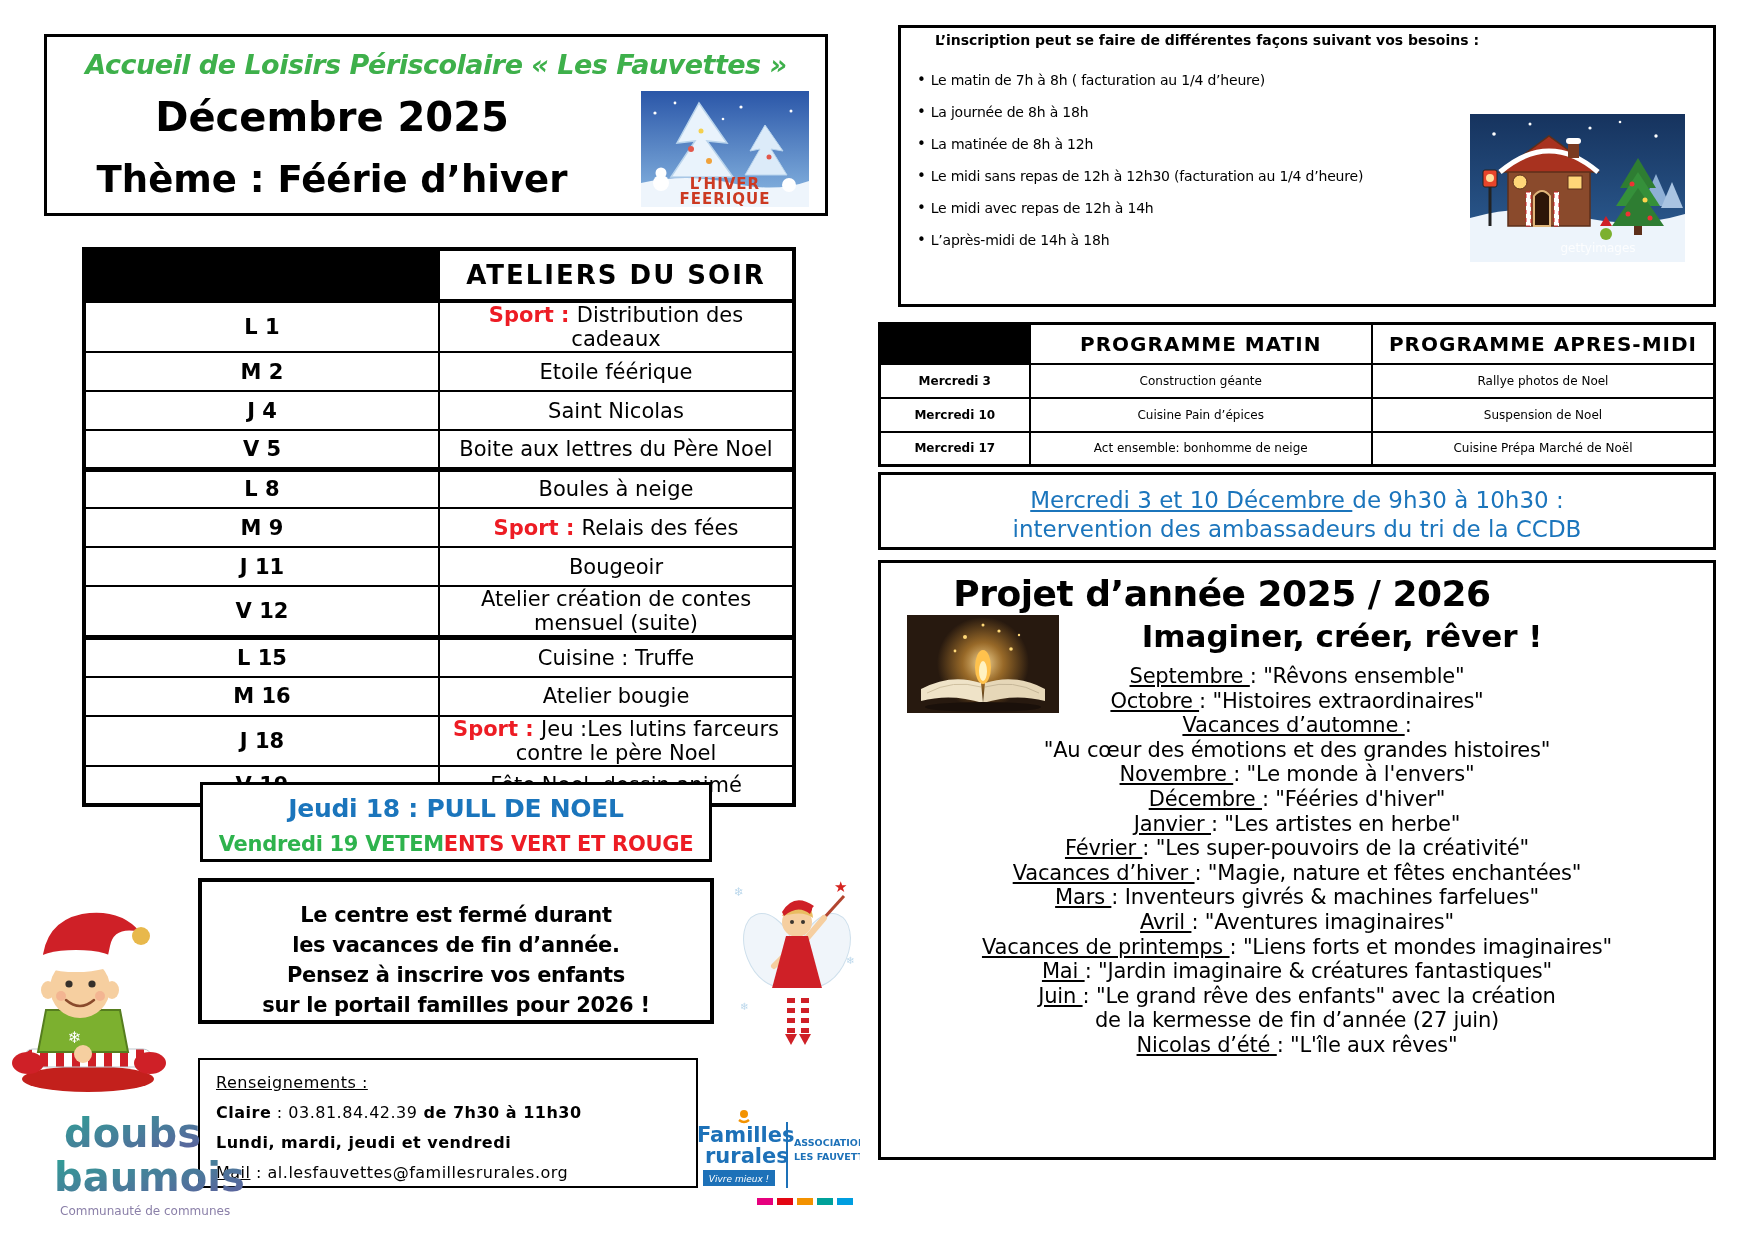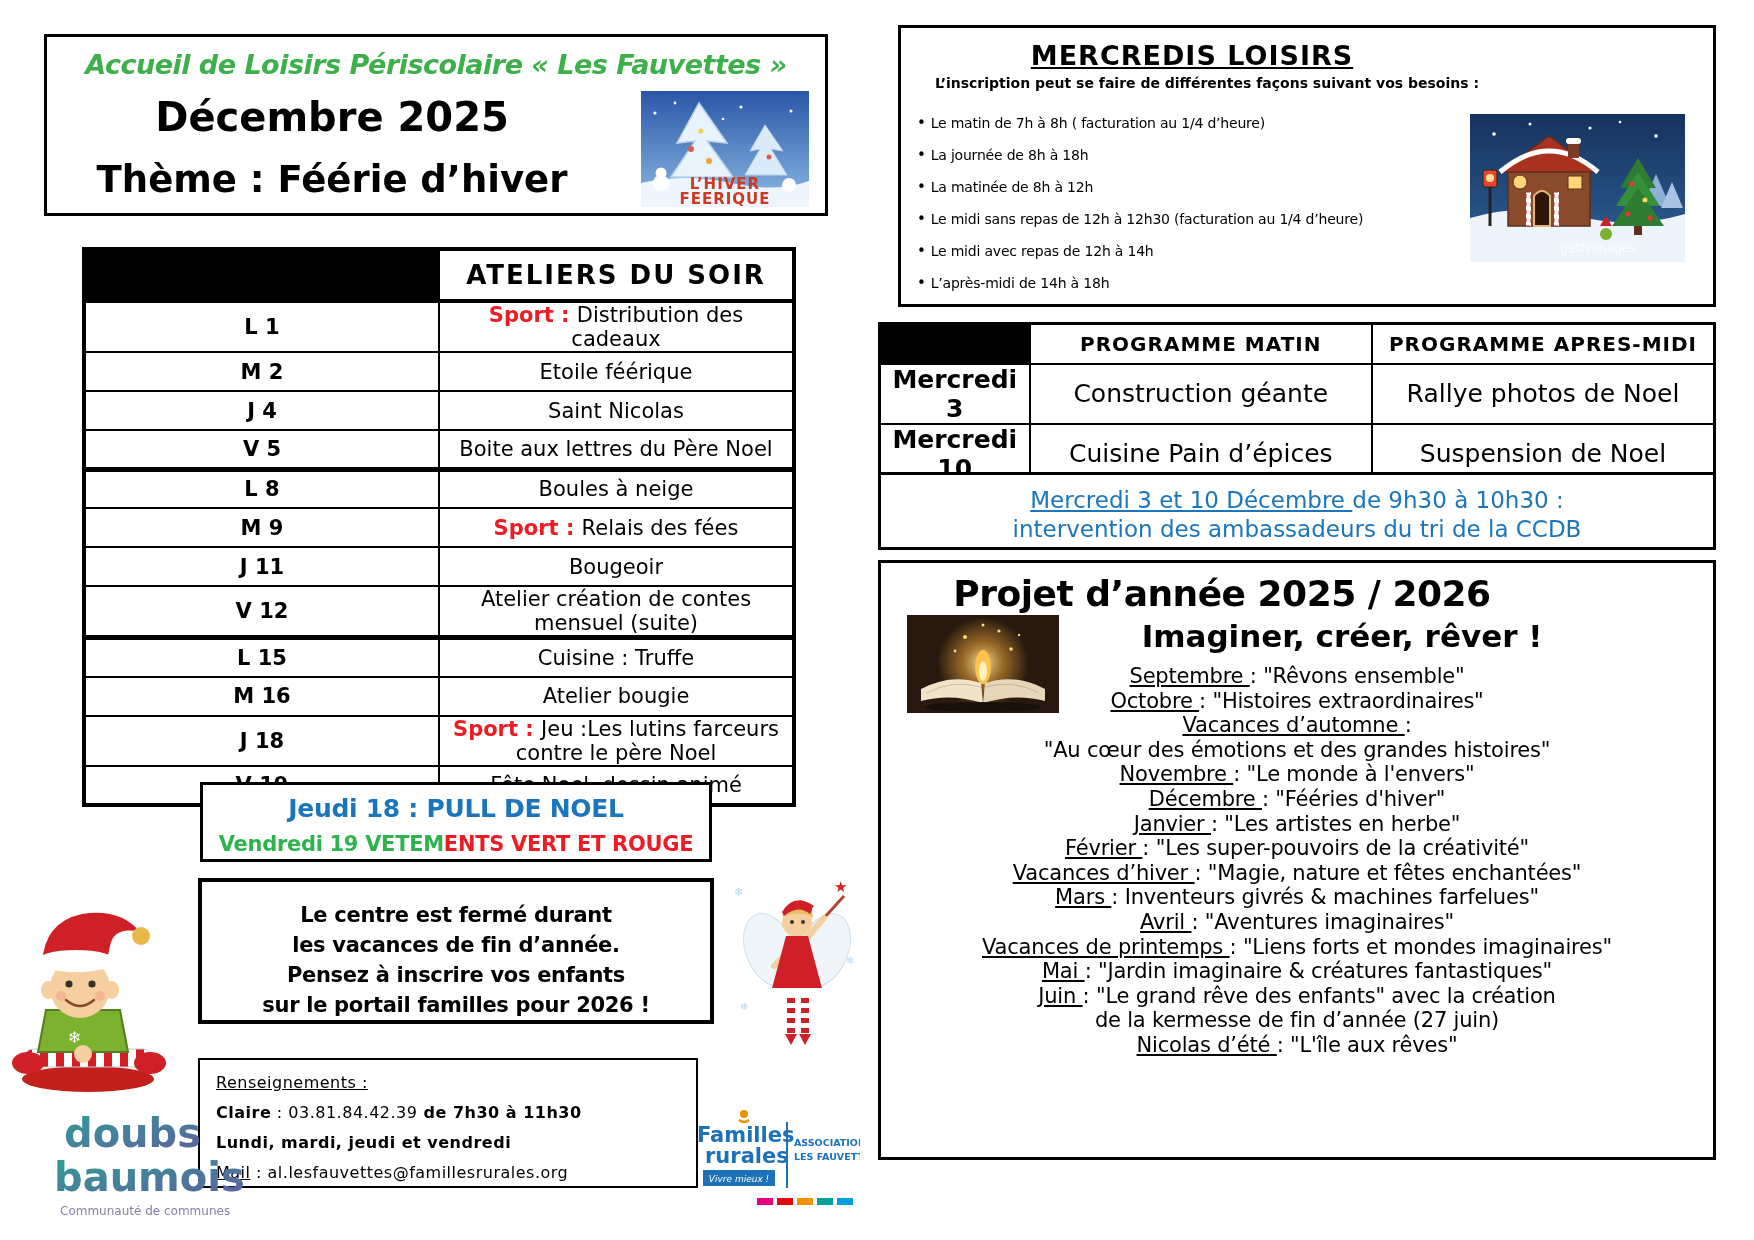--- a/index.html
+++ b/index.html
@@ -26,21 +26,21 @@
   .ateliers tr{height:39px}
   .ateliers tr.head{height:52px}
   .ateliers tr.head td{border-bottom:4px solid #000}
   .ateliers tr.grp td{border-bottom:5px solid #000}
   .ateliers td{font-size:21px}
   .ateliers td.day{width:90px;font-weight:700}
   .ateliers td.ttl{font-weight:700;font-size:26px;letter-spacing:2px}
   .prog{left:878px;top:322px;width:838px;border:3px solid #000}
   .prog tr{height:34px}
   .prog tr.head{height:40px}
-  .prog td{font-size:25px}
+  .prog td{font-size:12px}
   .prog td.day{width:150px;font-weight:700}
   .prog td.hd{font-weight:700;font-size:20px;letter-spacing:1px}
 
   
   .dress{left:200px;top:782px;width:512px;height:80px;text-align:center;padding-top:9px}
   .dress .l1{font-size:25px;font-weight:700;color:#1b75bc;margin-bottom:9px;letter-spacing:-.3px}
   .dress .l2{font-size:21px;font-weight:700;letter-spacing:-.3px}
 
   
   .closure{left:198px;top:878px;width:516px;height:146px;border-width:4px;display:flex;flex-direction:column;justify-content:flex-end;text-align:center}
@@ -272,21 +272,20 @@
   <g>
     <rect x="62" y="98" width="16" height="7" fill="#e6007e"></rect>
     <rect x="82" y="98" width="16" height="7" fill="#e30613"></rect>
     <rect x="102" y="98" width="16" height="7" fill="#f39200"></rect>
     <rect x="122" y="98" width="16" height="7" fill="#00a19a"></rect>
     <rect x="142" y="98" width="16" height="7" fill="#009ee0"></rect>
   </g>
 </svg>
 
 <div class="box merc">
-  <div class="merc-title">MERCREDIS LOISIRS</div>
   <div class="merc-intro">L’inscription peut se faire de différentes façons suivant vos besoins :</div>
   <ul class="merc-list">
     <li><span>Le matin de 7h à 8h ( facturation au 1/4 d’heure)</span></li>
     <li><span>La journée de 8h à 18h</span></li>
     <li><span>La matinée de 8h à 12h</span></li>
     <li><span>Le midi sans repas de 12h à 12h30 (facturation au 1/4 d’heure)</span></li>
     <li><span>Le midi avec repas de 12h à 14h</span></li>
     <li><span>L’après-midi de 14h à 18h</span></li>
   </ul>
   <svg class="abs" style="right:28px;top:86px" width="215" height="148" viewBox="0 0 215 148">

